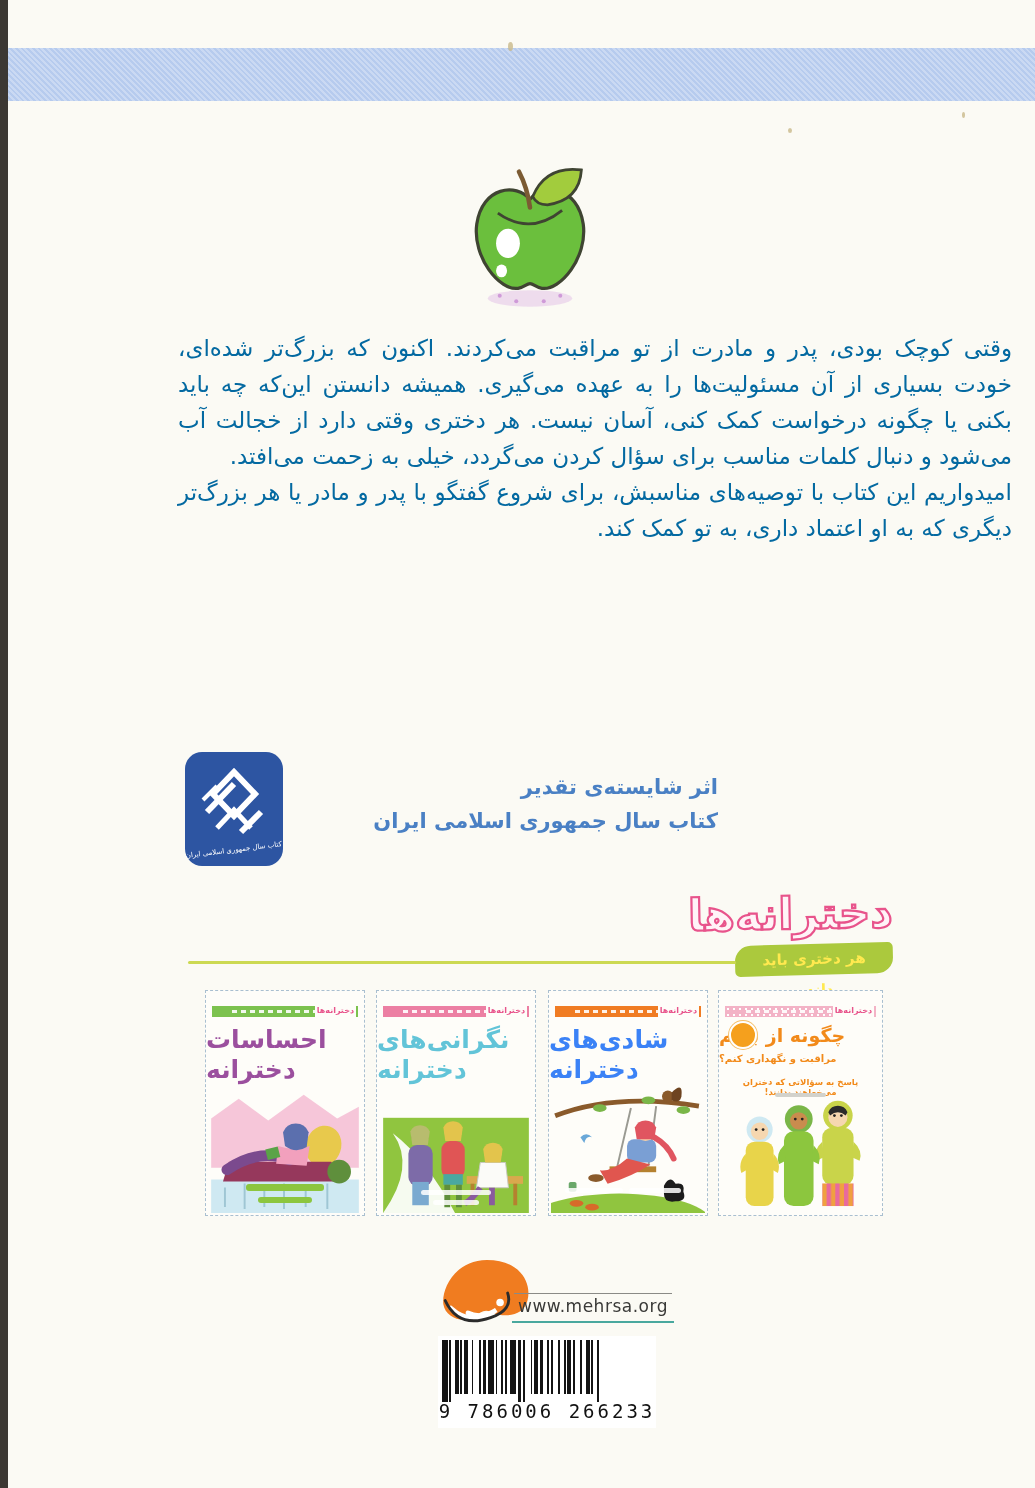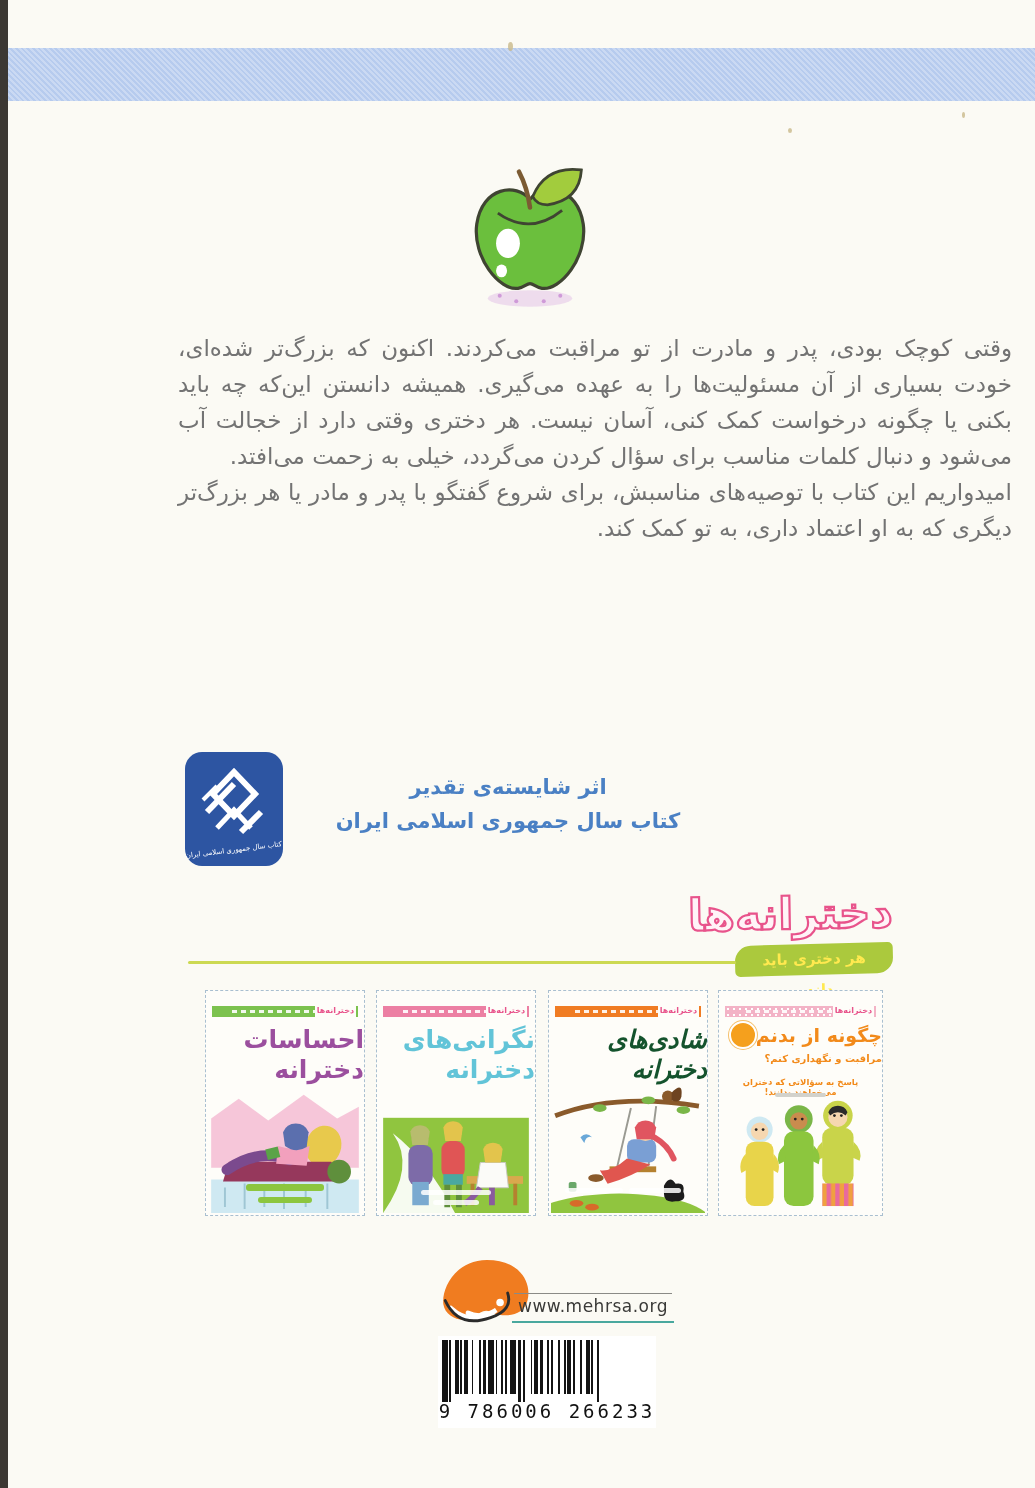--- a/index.html
+++ b/index.html
@@ -16,28 +16,28 @@
     background:#b6cbee;
     background-image:repeating-linear-gradient(45deg,rgba(255,255,255,.28) 0 2px,transparent 2px 4px);
   }
   .speck{position:absolute;border-radius:50%;background:#c9b98a;opacity:.8;}
 
   .apple-wrap{position:absolute;left:452px;top:158px;width:156px;height:156px;}
 
   .blurb{
     position:absolute;left:178px;top:330px;width:834px;
     direction:rtl;text-align:justify;text-align-last:right;
-    font-size:23px;line-height:36px;color:#737373;
+    font-size:23px;line-height:36px;color:#0369a1;
   }
   .blurb p{margin:0;}
 
   .award-badge{position:absolute;left:183px;top:750px;width:102px;height:118px;}
   .award-text{
     position:absolute;left:298px;top:770px;width:420px;
-    direction:rtl;text-align:center;
+    direction:rtl;text-align:right;
     color:#4a80c4;font-size:21px;line-height:34px;font-weight:bold;
   }
   .award-text div{white-space:nowrap;}
 
   .series-logo{
     position:absolute;left:678px;top:888px;width:225px;height:56px;
     direction:rtl;text-align:center;
     font-size:44px;font-weight:bold;letter-spacing:1px;
     color:#fff3f7;-webkit-text-stroke:2.2px #e8538b;
     transform:rotate(-1deg);
@@ -67,28 +67,28 @@
   .bar-green{background:#7cc24e;}
   .bar-pink{background:#ec7fa3;}
   .bar-orange{background:#f07c23;}
   .bar-dotpink{background:#f3b3c6;background-image:radial-gradient(#fff 1px,rgba(255,255,255,0) 1.4px);background-size:6px 6px;}
   .mini-logo{
     position:absolute;top:14px;right:8px;z-index:3;
     direction:rtl;font-size:8px;font-weight:bold;color:#e8538b;
     background:#fefdf9;padding:0 2px;line-height:12px;
   }
   .cover h3{
-    position:absolute;left:0;right:0;margin:0;direction:rtl;text-align:right;
+    position:absolute;left:0;right:0;margin:0;direction:rtl;text-align:left;
     font-weight:bold;
   }
   .cover .t1{top:34px;font-size:25px;line-height:30px;}
   .cover .t1 .l2{display:block;}
   .title-purple{color:#9b4f9e;}
   .title-teal{color:#62c4d8;}
-  .title-blue{color:#14532d;font-style:italic;}
+  .title-blue{color:#3b82f6;}
   .title-orange{color:#f28a1a;}
   .cover-sub{
     position:absolute;left:6px;right:6px;direction:rtl;text-align:center;
     color:#f28a1a;font-weight:bold;
   }
   .cover .illus{position:absolute;left:2px;bottom:2px;}
   .credit-bar{position:absolute;border-radius:3px;}
   .badge-circle{
     position:absolute;top:30px;left:10px;width:24px;height:24px;border-radius:50%;
     background:#f5a01d;border:2px solid #fff;box-shadow:0 0 0 1px #f5c06a;z-index:3;

